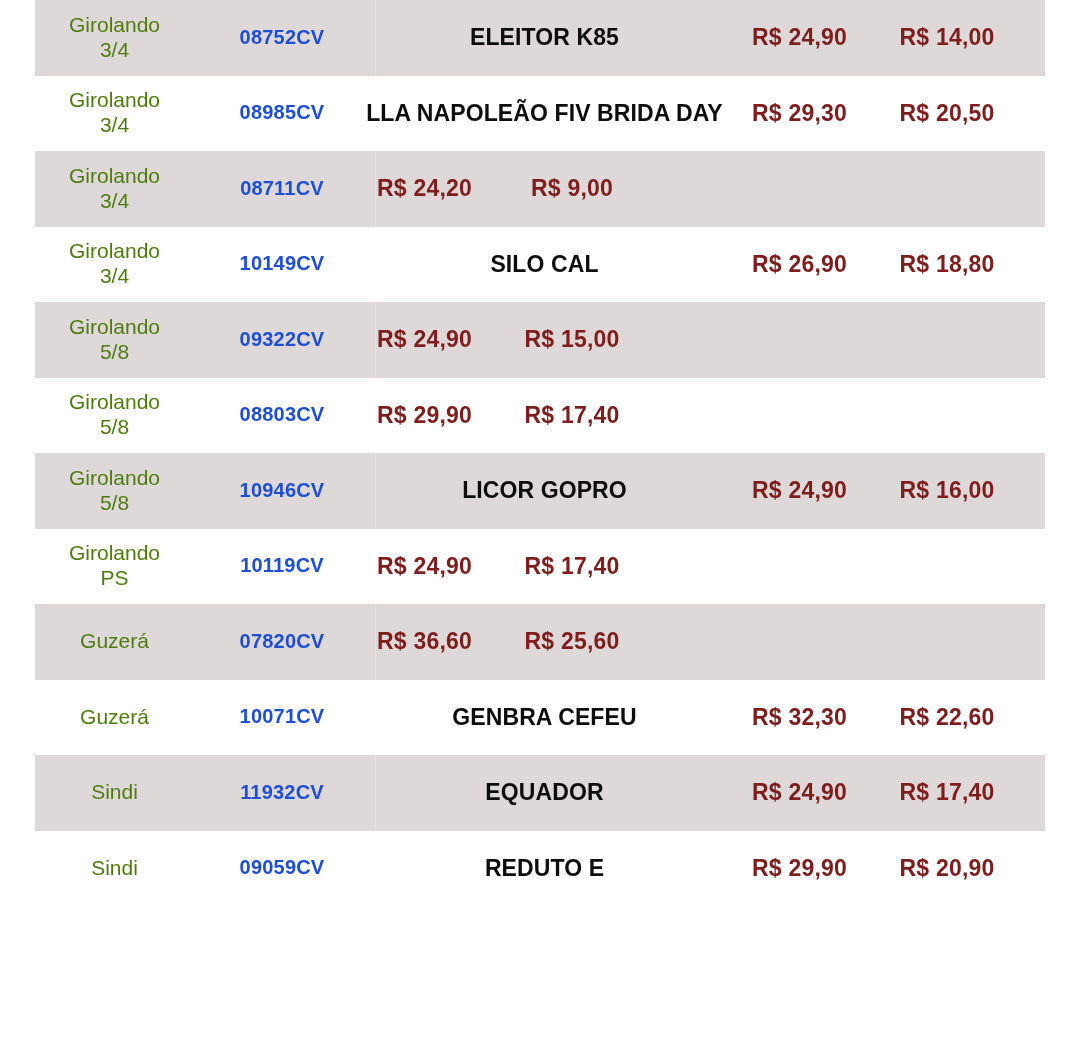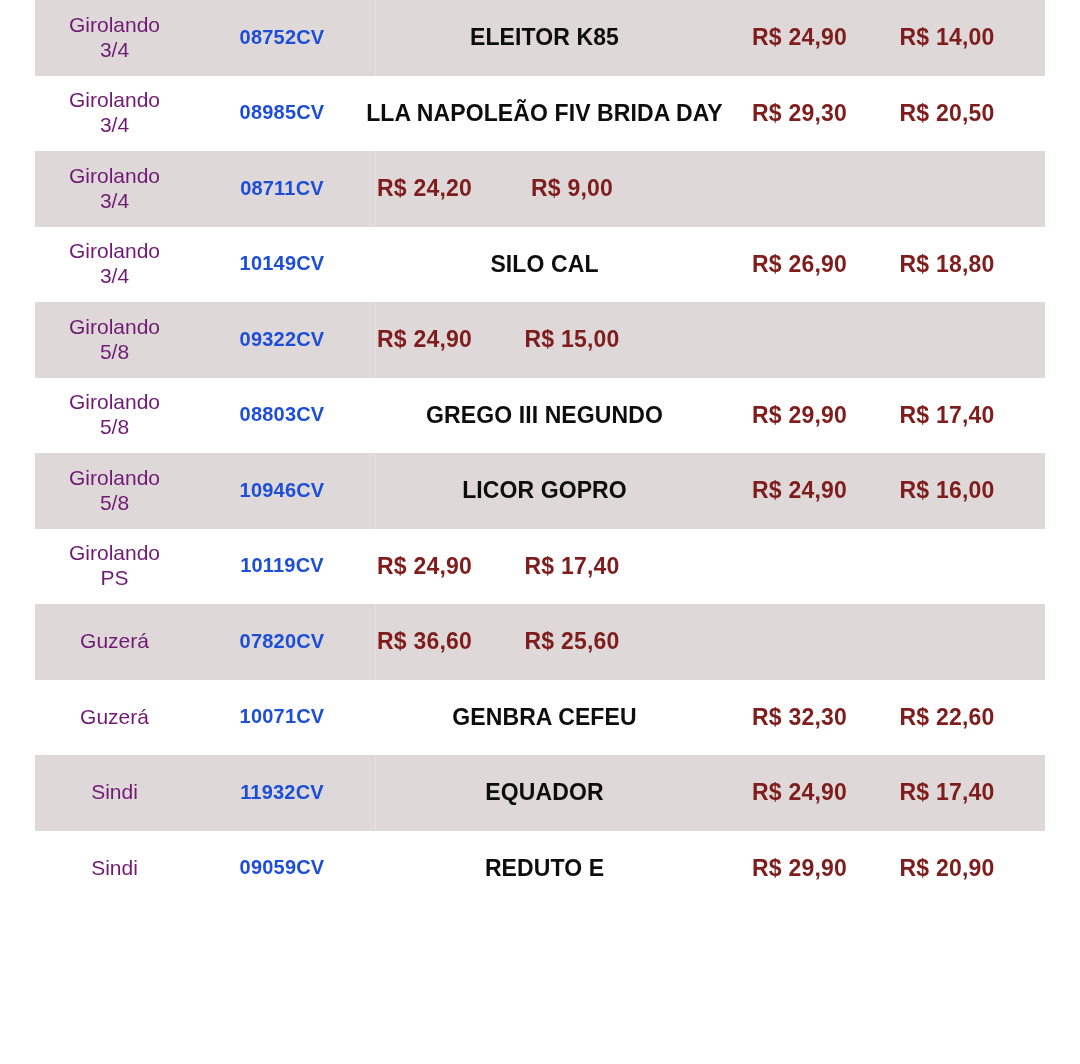--- a/index.html
+++ b/index.html
@@ -56,21 +56,21 @@
   .cell {
     position: relative;
     z-index: 2;
     text-align: center;
     line-height: 1.18;
   }
   .c-breed {
     width: 185px;
     margin-left: 22px;
     font-size: 21px;
-    color: #701a75;
+    color: #4d7c0f;
     font-weight: 400;
     white-space: pre-line;
   }
   .c-code {
     width: 150px;
     font-size: 20px;
     color: #1d4ed8;
     font-weight: 700;
     letter-spacing: 0.2px;
   }
@@ -144,21 +144,20 @@
       <div class="cell c-breed">Girolando
 5/8</div>
       <div class="cell c-code">09322CV</div>
       <div class="cell c-price">R$ 24,90</div>
       <div class="cell c-price second">R$ 15,00</div>
     </div>
     <div class="row">
       <div class="cell c-breed">Girolando
 5/8</div>
       <div class="cell c-code">08803CV</div>
-      <div class="cell c-name">GREGO III NEGUNDO</div>
       <div class="cell c-price">R$ 29,90</div>
       <div class="cell c-price second">R$ 17,40</div>
     </div>
     <div class="row shaded">
       <div class="divider"></div>
       <div class="cell c-breed">Girolando
 5/8</div>
       <div class="cell c-code">10946CV</div>
       <div class="cell c-name">LICOR GOPRO</div>
       <div class="cell c-price">R$ 24,90</div>

